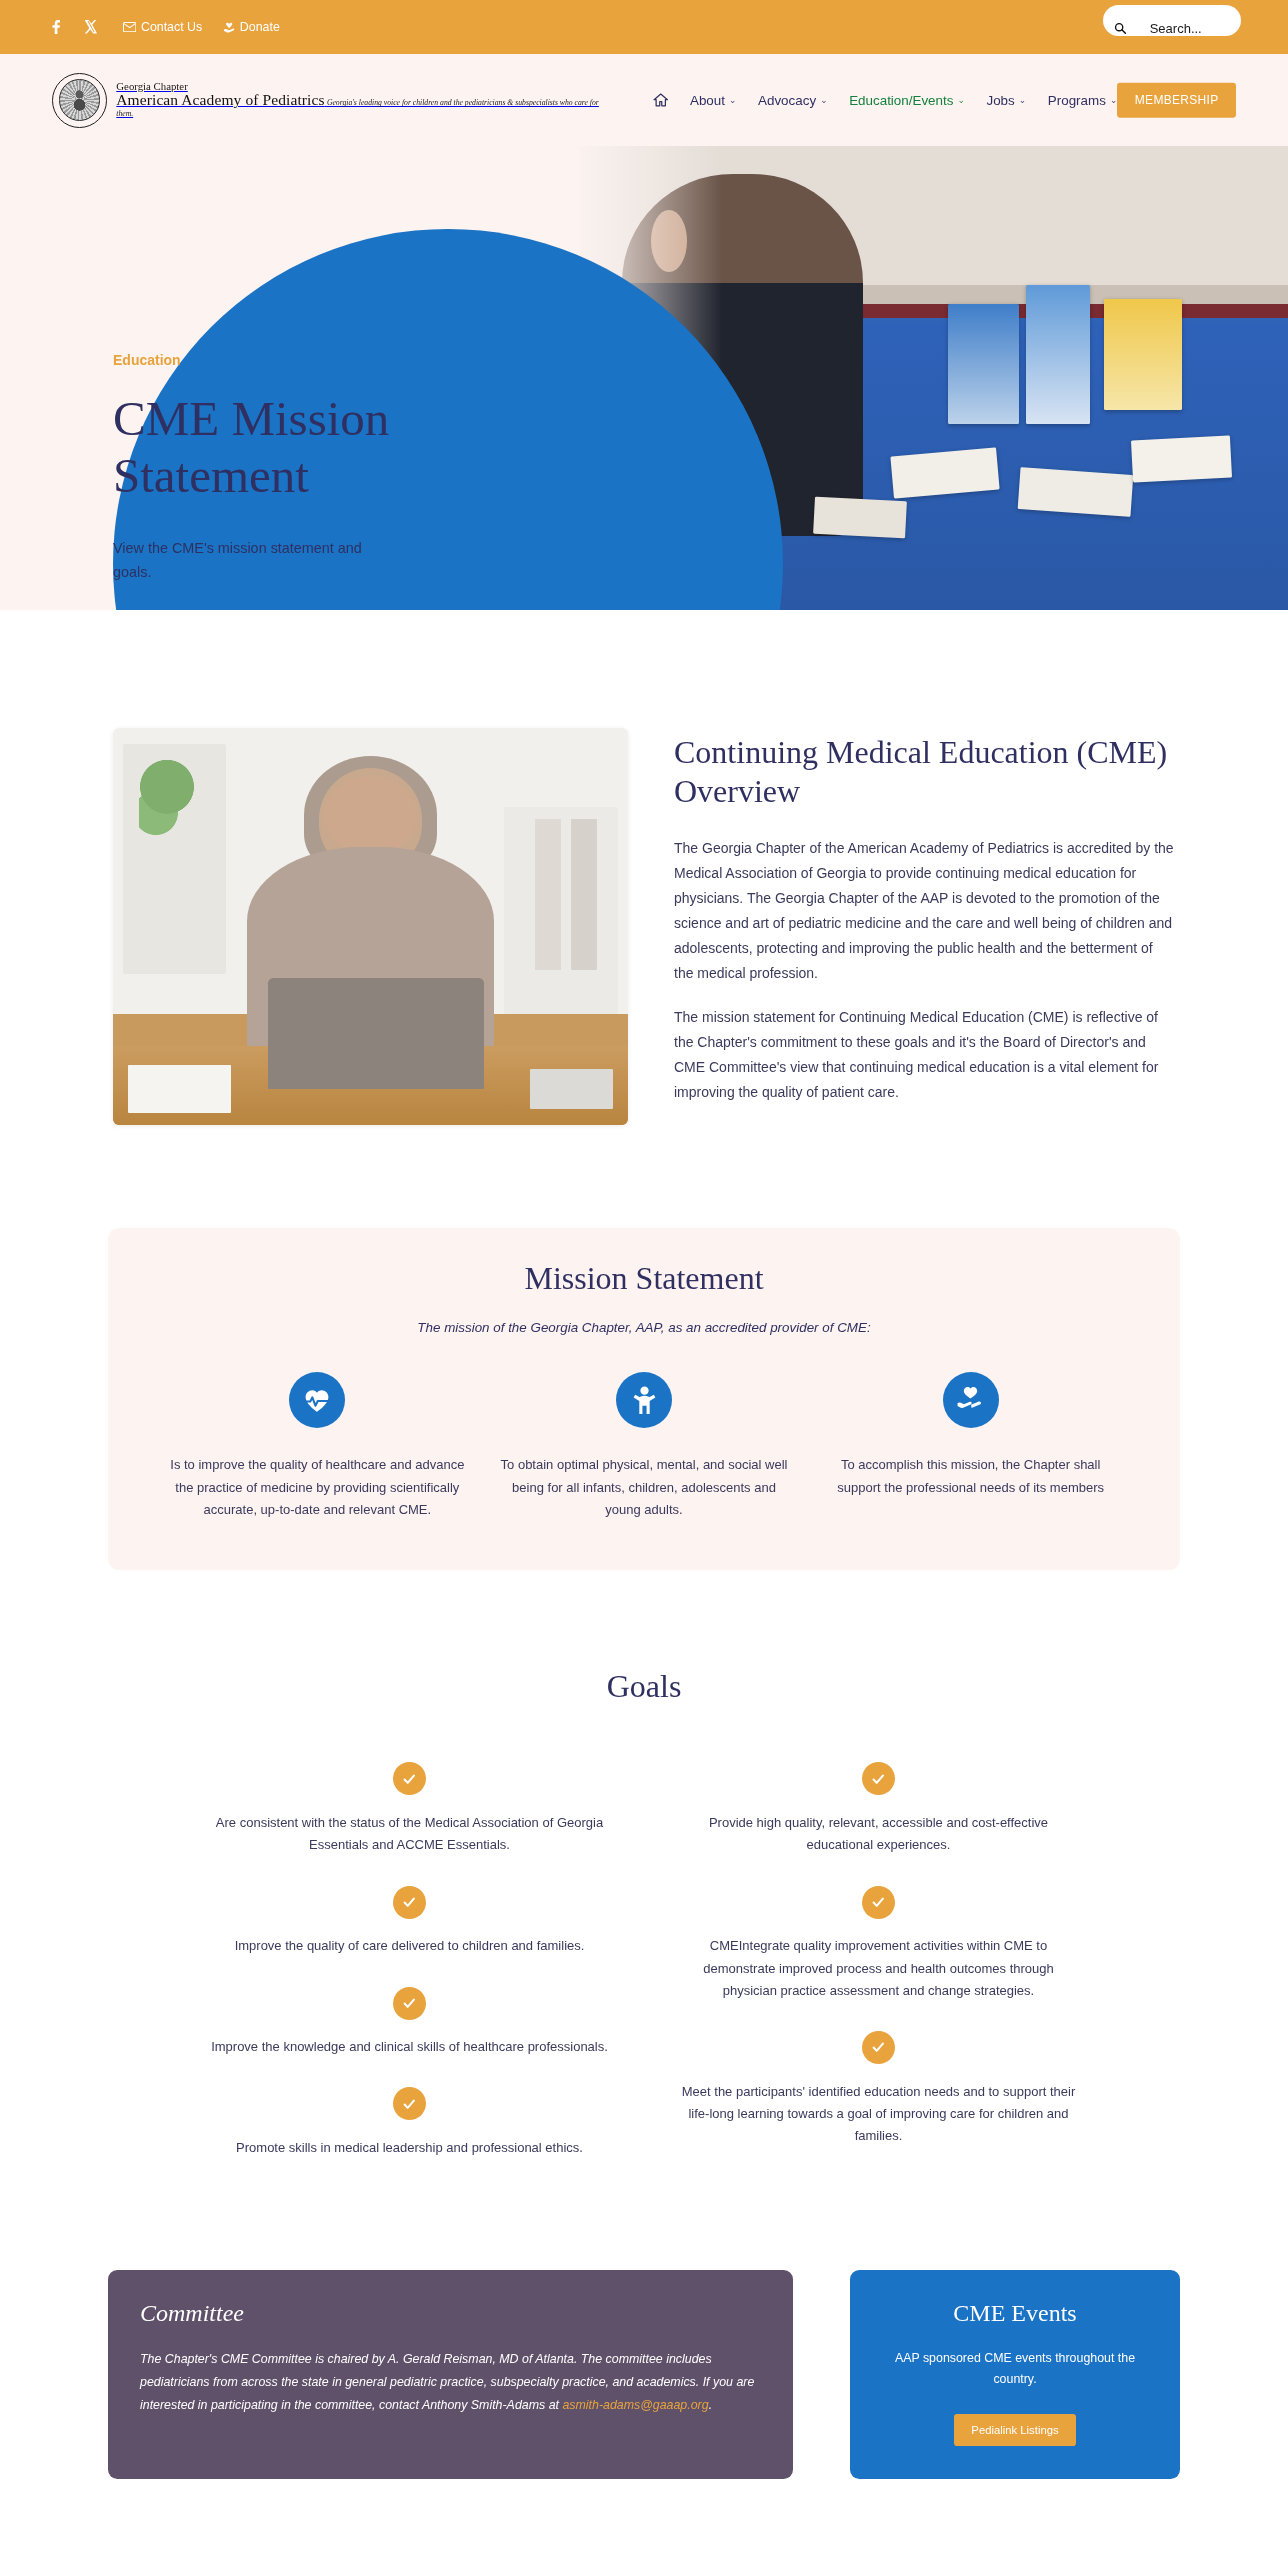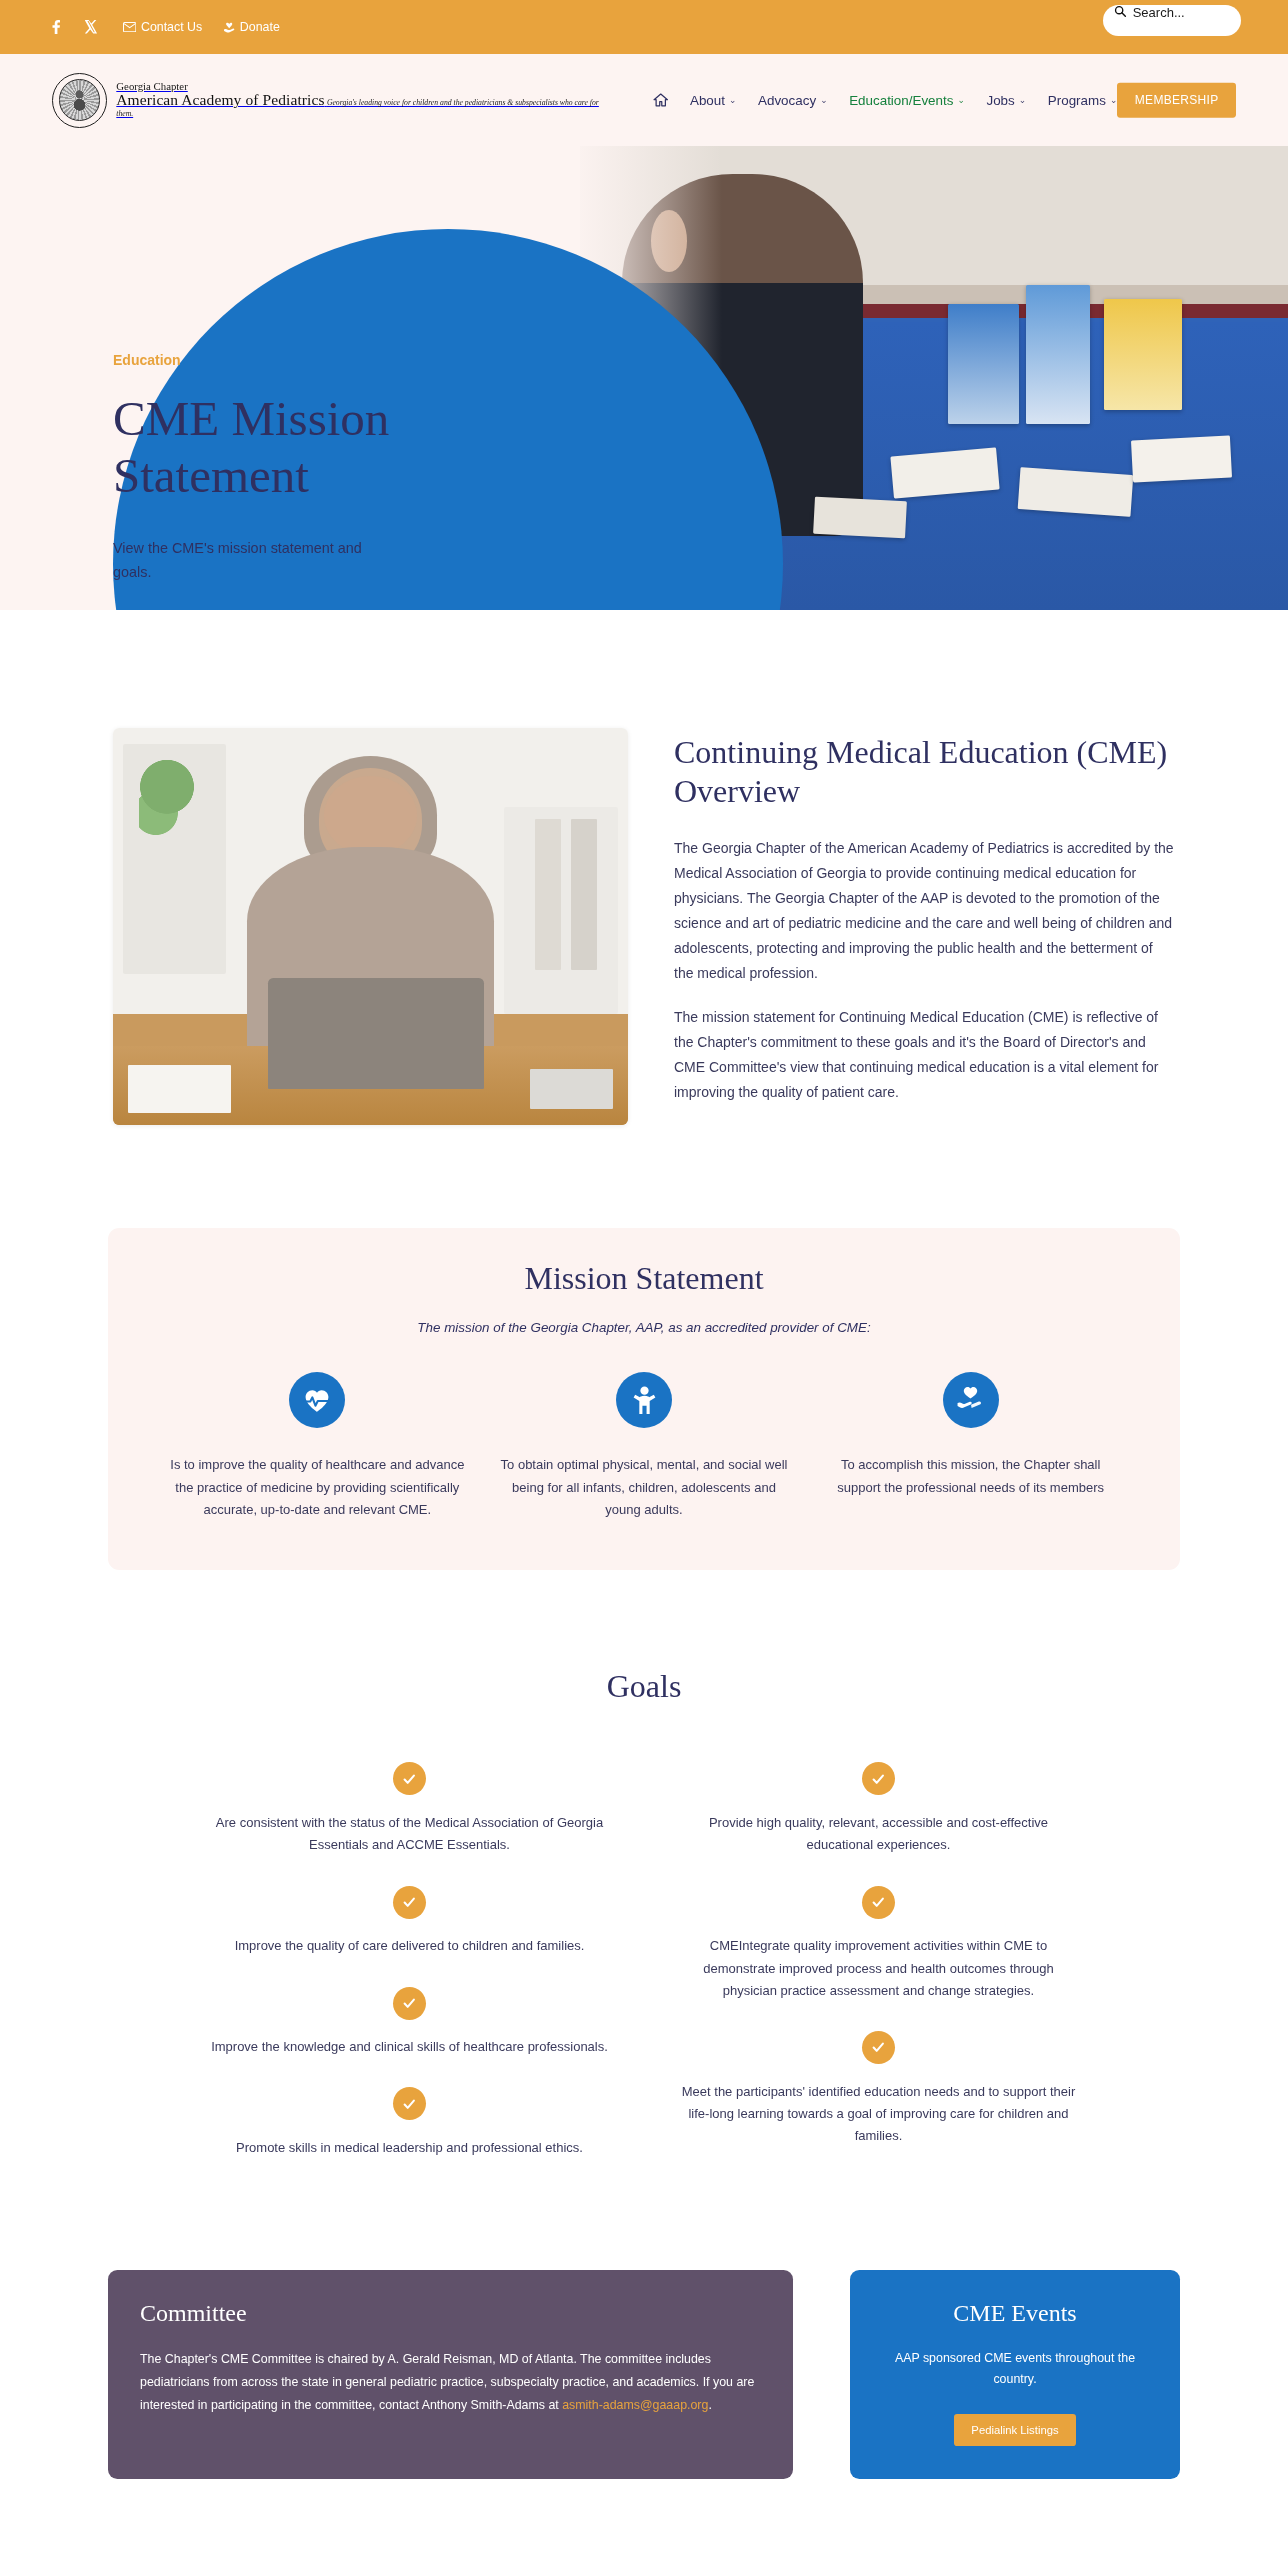--- a/index.html
+++ b/index.html
@@ -36,23 +36,23 @@
   .topbar-icon svg { display: block; }
   .searchbox {
     position: absolute;
     right: 47px;
     top: 5.2px;
     width: 138px;
     height: 31px;
     background: #ffffff;
     border-radius: 16.5px;
     display: flex;
-    align-items: flex-start;
+    align-items: flex-end;
     padding: 0 11.3px;
-    gap: 6px;
+    gap: 23px;
   }
   .searchbox input {
     border: 0;
     outline: none;
     font-family: "Liberation Sans", sans-serif;
     font-size: 13px;
     color: #222;
     background: transparent;
     width: 100%;
   }
@@ -213,21 +213,21 @@
     width: 33px; height: 33px; border-radius: 50%; background: #e8a33d;
     display: inline-flex; align-items: center; justify-content: center; margin-bottom: 16.5px;
   }
   .check-icon svg { display: block; }
   .goal-item p { font-size: 13px; line-height: 1.72; color: #3a3a5c; }
 
   
   .cards { display: flex; gap: 57px; padding: 82px 108px 0 108px; align-items: stretch; }
   .card-committee {
     flex: 1 1 auto; background: #60516a; border-radius: 9.3px;
-    padding: 30px 16px 33px 32px; color: #fff;
+    padding: 30px 16px 33px 32px; color: #fff; font-style: italic;
   }
   .card-committee h3 {
     font-family: "Liberation Serif", serif; font-size: 24px; font-weight: 400; margin-bottom: 20.6px;
   }
   .card-committee p { font-size: 12.4px; line-height: 1.85; }
   .email-link { color: #e8a33d; text-decoration: none; }
   .card-events {
     flex: 0 0 330px; background: #1a73c4; border-radius: 9.3px; color: #fff;
     padding: 30px 26px 33px 26px; text-align: center;
   }

